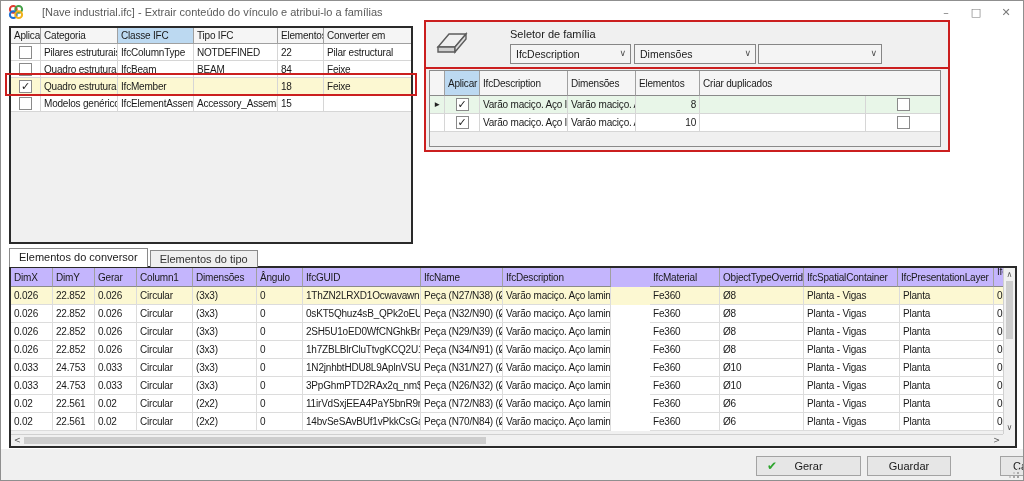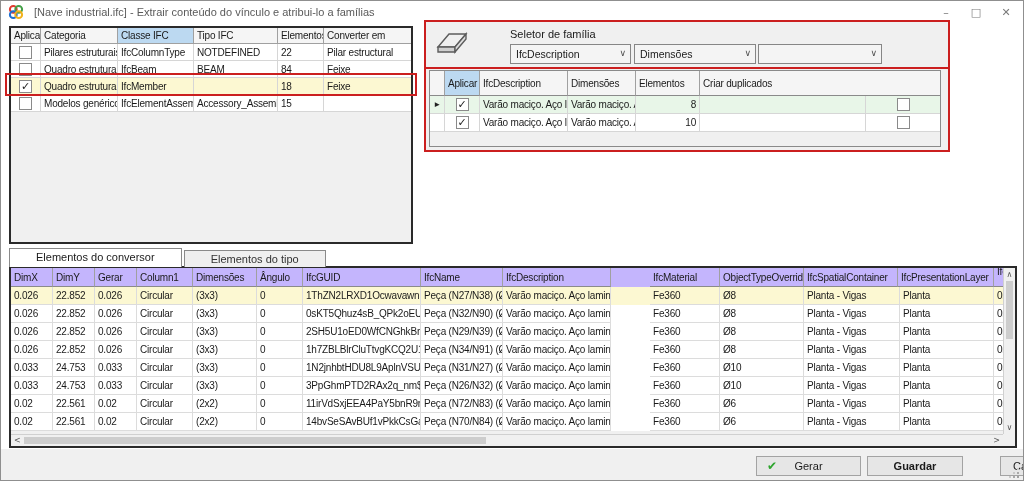--- a/index.html
+++ b/index.html
@@ -1,20 +1,20 @@
 <!DOCTYPE html>
 <html><head>
 <meta charset="utf-8">
 <style>
   html,body{margin:0;padding:0;background:#d8d8d8;font-family:"Liberation Sans",sans-serif;}
   .window{position:relative;width:1024px;height:481px;background:#ffffff;border:1px solid #8f8f8f;box-sizing:border-box;overflow:hidden;color:#1a1a1a;}
   
   .titlebar{position:absolute;left:0;top:0;width:100%;height:22px;background:#fff;display:flex;align-items:center;}
   .title-logo{margin-left:7px;width:16px;height:16px;flex:0 0 auto;}
-  .title-text{margin-left:10px;font-size:11px;color:#5a5a5a;white-space:nowrap;}
+  .title-text{margin-left:18px;font-size:11px;color:#5a5a5a;white-space:nowrap;}
   .win-controls{position:absolute;right:2px;top:0;height:22px;display:flex;}
   .win-btn{width:30px;height:22px;display:flex;align-items:center;justify-content:center;color:#7a7a7a;font-size:11px;font-family:"DejaVu Sans",sans-serif;}
   
   .cb{width:13px;height:13px;border:1px solid #8a8a8a;background:#fff;display:inline-flex;align-items:center;justify-content:center;
       font-size:11px;line-height:1;color:#222;font-family:"DejaVu Sans",sans-serif;box-sizing:border-box;}
   .center{justify-content:center !important;}
   .right{justify-content:flex-end !important;}
   
   .class-table{position:absolute;left:8px;top:25px;width:404px;height:218px;border:2px solid #2a2a2a;background:#f0f0f0;box-sizing:border-box;overflow:hidden;}
   .lhead{display:flex;height:16px;background:#f5f5f5;}
@@ -43,21 +43,21 @@
       font-size:10px;letter-spacing:-0.2px;overflow:hidden;line-height:11px;}
   .fh.sorted{background:#bcd9f1;}
   .frow{display:flex;height:18px;background:#fff;}
   .frow.green{background:#e8f6e8;}
   .fc{box-sizing:border-box;border-right:1px solid #d6d6d6;border-bottom:1px solid #d6d6d6;padding:0 3px;display:flex;align-items:center;
       font-size:10px;letter-spacing:-0.2px;white-space:nowrap;overflow:hidden;}
   .fwsel{width:15px;padding:0;justify-content:center;font-size:8px;color:#222;}
   .fw0{width:35px;}.fw1{width:88px;}.fw2{width:68px;}.fw3{width:64px;}.fw4{width:166px;}.fw5{flex:1;border-right:none;}
   
   .tabs{position:absolute;left:8px;top:247px;display:flex;align-items:flex-end;z-index:5;}
-  .tab{box-sizing:border-box;border:1px solid #8a8a8a;border-bottom:none;padding:2px 26px 3px;font-size:11px;white-space:nowrap;}
+  .tab{box-sizing:border-box;border:1px solid #8a8a8a;border-bottom:none;padding:2px 9px 3px;font-size:11px;white-space:nowrap;}
   .tab.active{background:#fff;height:19px;position:relative;z-index:6;}
   .tab.inactive{background:#efefef;height:17px;margin-left:2px;color:#333;}
   
   .elements-table{position:absolute;left:8px;top:265px;width:1008px;height:182px;border:2px solid #2a2a2a;background:#f0f0f0;box-sizing:border-box;}
   .et-main{position:absolute;left:0;top:0;right:12px;bottom:12px;overflow:hidden;background:#f0f0f0;}
   .ehead{display:flex;height:19px;background:#c4b5fd;text-align:right;}
   .eh{box-sizing:border-box;border-right:1px solid #a0a0a0;border-bottom:1px solid #8a8a8a;padding:0 3px;display:flex;align-items:center;
       font-size:10px;letter-spacing:-0.2px;white-space:nowrap;overflow:hidden;flex:0 0 auto;}
   .eh.wrap{white-space:normal;line-height:10px;}
   .erow{display:flex;height:18px;background:#fff;}
@@ -72,21 +72,21 @@
   .vsb .thumb{position:absolute;left:2px;width:7px;background:#cdcdcd;}
   .hsb{position:absolute;left:0;right:12px;bottom:0;height:12px;background:#f0f0f0;border-top:1px solid #d0d0d0;box-sizing:border-box;}
   .hsb .arr{position:absolute;top:1px;font-size:8px;color:#555;font-family:"DejaVu Sans",sans-serif;}
   .hsb .thumb{position:absolute;top:2px;height:7px;background:#cdcdcd;}
   .sb-corner{position:absolute;right:0;bottom:0;width:12px;height:12px;background:#f0f0f0;}
   
   .footer{position:absolute;left:0;top:448px;width:100%;height:33px;background:#f0f0f0;}
   .btn{position:absolute;top:7px;height:20px;background:#e6e6e6;border:1px solid #a3a3a3;box-sizing:border-box;
        display:flex;align-items:center;justify-content:center;font-size:11px;}
   .btn-gerar{left:755px;width:105px;}
-  .btn-guardar{left:866px;width:96px;font-weight:bold;}
+  .btn-guardar{left:866px;width:84px;}
   .btn-cancelar{left:999px;width:70px;}
   .check-green{position:absolute;left:10px;top:2px;color:#2ea52e;font-weight:bold;font-size:12px;font-family:"DejaVu Sans",sans-serif;}
   .grip{position:absolute;right:4px;bottom:4px;width:2px;height:2px;background:#a0a0a0;
         box-shadow:0 -4px #a8a8a8,-4px 0 #a8a8a8,0 -8px #c9c9c9,-8px 0 #c9c9c9,-4px -4px #c9c9c9;}
 </style>
 </head>
 <body>
 
 <div class="window">
 

